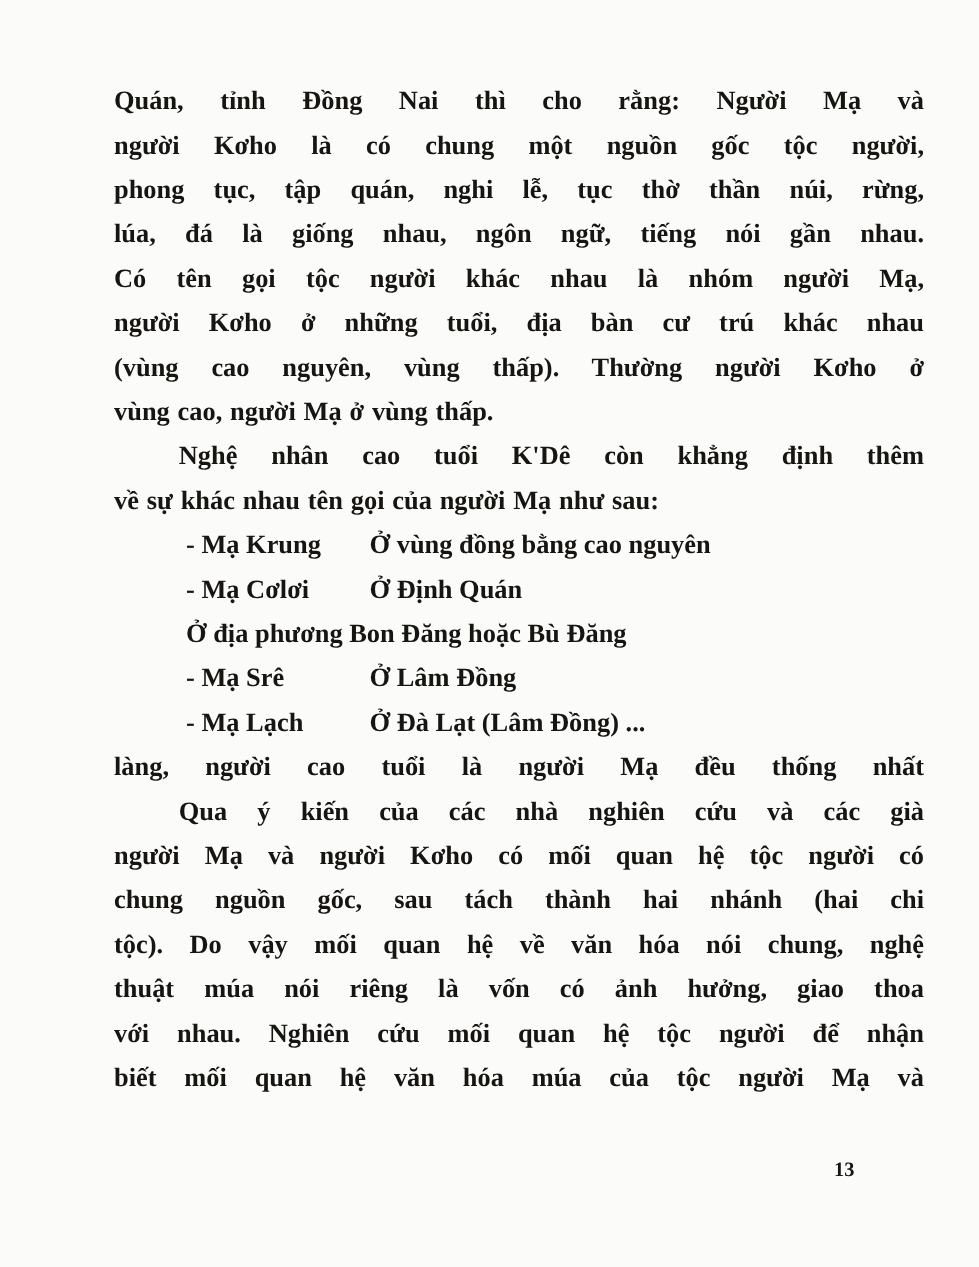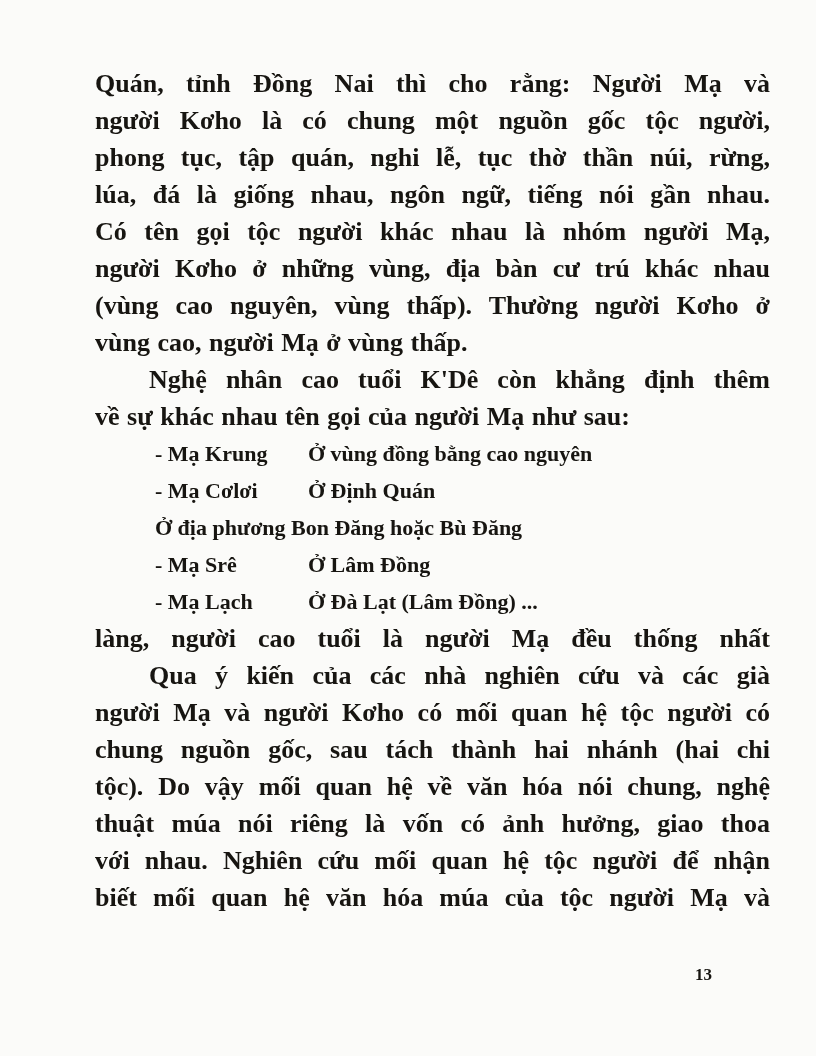--- a/index.html
+++ b/index.html
@@ -17,21 +17,21 @@
     font-weight: 700;
   }
   .text-block {
     position: absolute;
     left: 95px; top: 65px;
     width: 675px;
   }
   .line {
     height: 37px;
     line-height: 37px;
-    font-size: 26px;
+    font-size: 22px;
     max-height: 37px;
     overflow: hidden;
     text-align: left;
     word-spacing: 1px;
   }
   .line.just {
     text-align: justify;
     text-align-last: justify;
   }
   .line.indent { padding-left: 54px; }
@@ -66,21 +66,21 @@
 
 <div class="page">
   <div class="text-block">
 
     <div class="para">
       <div class="line just">Quán, tỉnh Đồng Nai thì cho rằng: Người Mạ và</div>
       <div class="line just">người Kơho là có chung một nguồn gốc tộc người,</div>
       <div class="line just">phong tục, tập quán, nghi lễ, tục thờ thần núi, rừng,</div>
       <div class="line just">lúa, đá là giống nhau, ngôn ngữ, tiếng nói gần nhau.</div>
       <div class="line just">Có tên gọi tộc người khác nhau là nhóm người Mạ,</div>
-      <div class="line just">người Kơho ở những vùng, địa bàn cư trú khác nhau</div>
+      <div class="line just">người Kơho ở những tuổi, địa bàn cư trú khác nhau</div>
       <div class="line just">(vùng cao nguyên, vùng thấp). Thường người Kơho ở</div>
       <div class="line">vùng cao, người Mạ ở vùng thấp.</div>
     </div>
 
     <div class="para">
       <div class="line just indent">Nghệ nhân cao tuổi K'Dê còn khẳng định thêm</div>
       <div class="line">về sự khác nhau tên gọi của người Mạ như sau:</div>
     </div>
 
     <div class="list">

